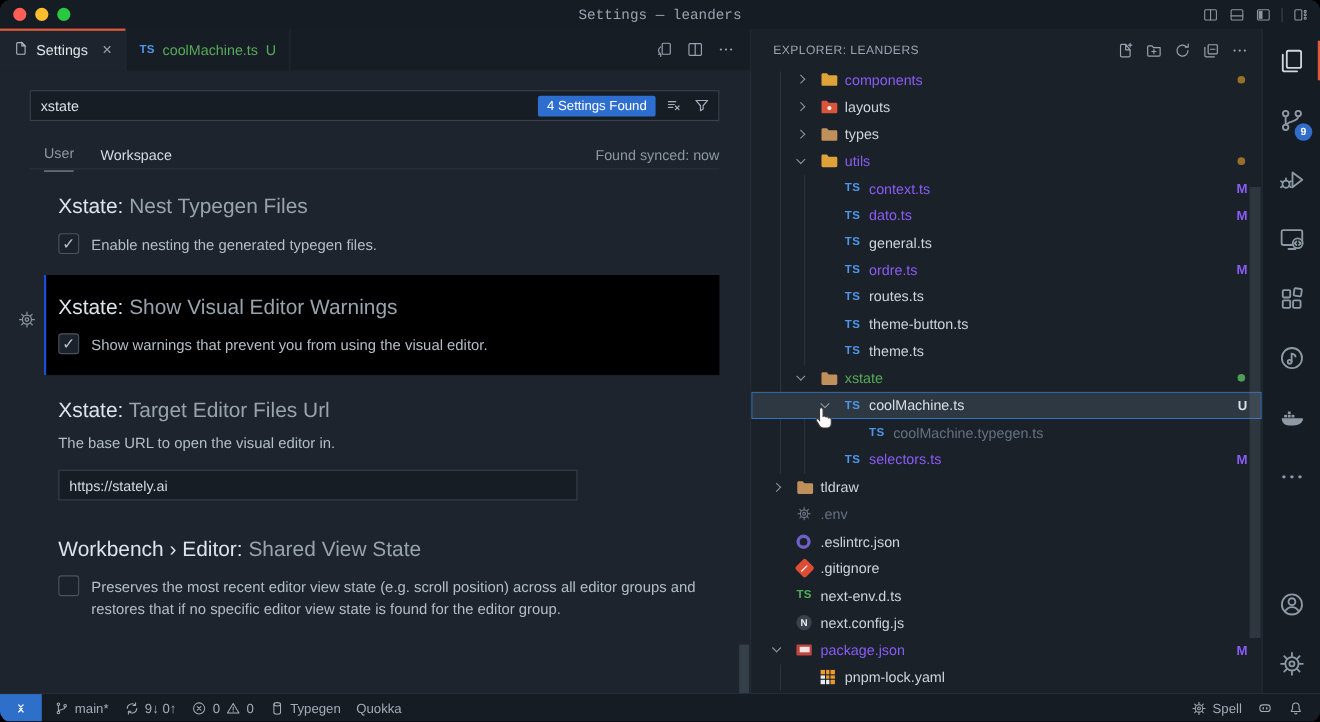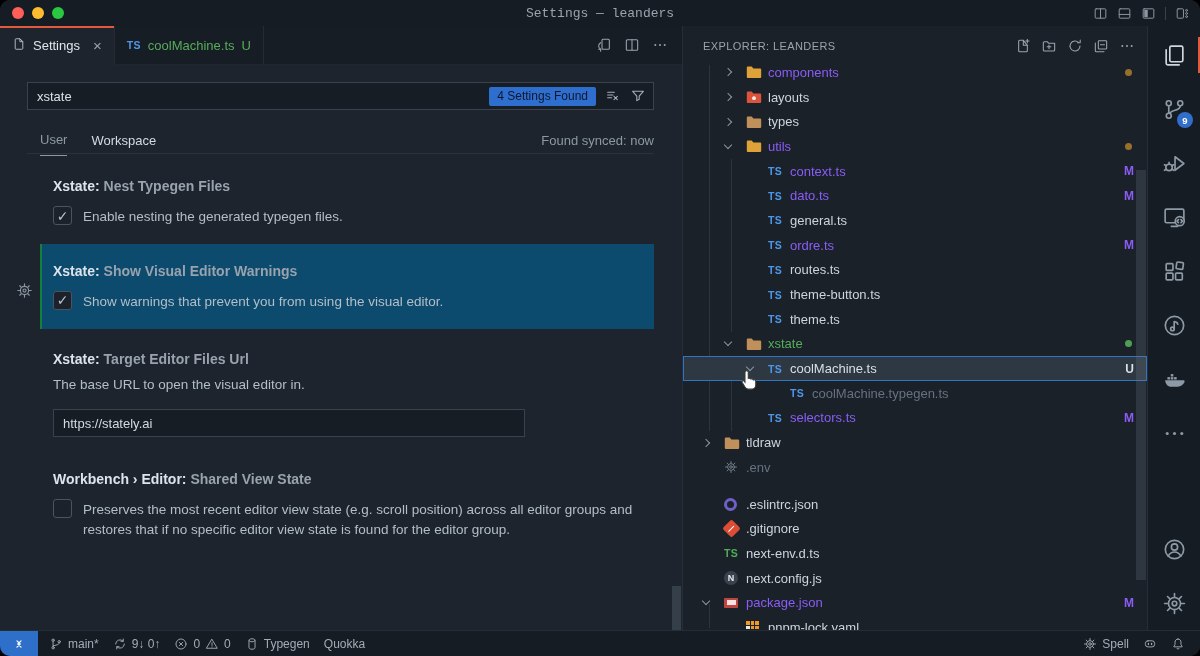--- a/index.html
+++ b/index.html
@@ -34,39 +34,39 @@
   .tab-actions { margin-left:auto; display:flex; align-items:center; gap:12px; padding-right:14px; color:#9aa4ae; }
   .tab-actions .icn svg{width:16px;height:16px;}
 
   
   .editor-body { position:relative; flex:1; overflow:hidden; }
   .gutter-gear { position:absolute; left:16px; top:217px; color:#8b96a2; }
   .gutter-gear svg{ width:17px; height:17px; }
   .settings { position:absolute; inset:0; padding:17px 28px 0 27px; }
   .searchbox { height:28px; background:#161d25; border:1px solid #39424d; display:flex; align-items:center; padding:0 7px 0 9px; }
   .searchbox input { flex:1; background:transparent; border:none; outline:none; color:#d9e0e7; font-size:13px; font-family:inherit; }
-  .found-badge { background:#2e6ecf; color:#0f172a; font-size:12px; padding:2px 8px 3px; border-radius:2px; white-space:nowrap; }
+  .found-badge { background:#2e6ecf; color:#ffffff; font-size:12px; padding:2px 8px 3px; border-radius:2px; white-space:nowrap; }
   .searchbox .icn { color:#a6b0ba; margin-left:9px; display:flex; }
   .searchbox .icn svg{ width:16px; height:16px; }
   .scopes { margin-top:17px; height:27px; display:flex; align-items:center; gap:24px; border-bottom:1px solid #2a323c; padding:0 0 0 13px; font-size:13px; }
   .scope { color:#8d98a3; padding-bottom:8px; position:relative; top:4px; cursor:pointer; }
   .scope.active { border-bottom:1px solid #8d98a3; }
   .scope.ws { color:#d4dbe2; }
   .lastsync { margin-left:auto; color:#8d98a3; }
 
   .blocks { margin-left:26px; }
   .setting { margin-top:24px; }
-  .s-title { font-size:14px; font-weight:700; color:#98a3ae; }
+  .s-title { font-size:19px; font-weight:400; color:#98a3ae; }
   .s-title .s-cat { color:#dde3ea; }
   .s-control { display:flex; align-items:flex-start; gap:11px; margin-top:12px; }
   .checkbox { width:19px; height:19px; border:1px solid #4a535e; border-radius:3px; background:#1b222b; flex:none;
     display:flex; align-items:center; justify-content:center; color:transparent; font-size:14px; cursor:pointer; }
   .checkbox.checked { color:#b8c1ca; }
   .s-desc { color:#b4bec7; font-size:13.5px; line-height:1.45; max-width:565px; padding-top:1px; }
-  .setting.hovered { background:#0c4a6e; border-left:2px solid #15803d; margin-left:-13px; padding:19px 16px 18px 11px; margin-top:17px; }
+  .setting.hovered { background:#000000; border-left:2px solid #1d4ed8; margin-left:-13px; padding:19px 16px 18px 11px; margin-top:17px; }
   .s-para { color:#b4bec7; font-size:13.5px; margin-top:10px; }
   .url-input { margin-top:17px; width:472px; height:28px; background:#161d25; border:1px solid #39424d; color:#d3dae1; font-size:13px; padding:0 9px; font-family:inherit; outline:none; display:block; }
   .ed-thumb { position:absolute; right:1px; bottom:0; width:9px; height:44px; background:rgba(118,132,147,.28); }
 
   
   .explorer { width:465px; flex:none; background:#1a2129; display:flex; flex-direction:column; border-right:1px solid #262e37; }
   .ex-header { height:39px; display:flex; align-items:center; padding:0 12px 0 20px; flex:none; }
   .ex-title { font-size:11px; letter-spacing:.4px; color:#9ba4ae; }
   .ex-actions { margin-left:auto; display:flex; gap:10px; color:#9ba4ae; }
   .ex-actions .icn svg{ width:16px; height:16px; }
@@ -491,21 +491,21 @@
                   <svg viewBox="0 0 24 24" fill="none" stroke="currentColor" stroke-width="1.6" stroke-linecap="round" stroke-linejoin="round">
                     <circle cx="12" cy="12" r="5.8"></circle>
                     <circle cx="12" cy="12" r="2.2"></circle>
                     <path d="M18.5 12h3M16.6 16.6l2.1 2.1M12 18.5v3M7.4 16.6l-2.1 2.1M5.5 12h-3M7.4 7.4L5.3 5.3M12 5.5v-3M16.6 7.4l2.1-2.1"></path>
                   </svg>
                 </span>
               </span>
               <span class="lbl c-ignored">.env</span>
               <span class="spacer"></span>
             </div>
-            <div class="trow" style="padding-left: 20px; margin-top: 12px;">
+            <div class="trow" style="padding-left: 20px;">
               <span class="chev"></span>
               <span class="fico">
                 <span class="eslint"></span>
               </span>
               <span class="lbl c-normal">.eslintrc.json</span>
               <span class="spacer"></span>
             </div>
             <div class="trow" style="padding-left: 20px;">
               <span class="chev"></span>
               <span class="fico">

